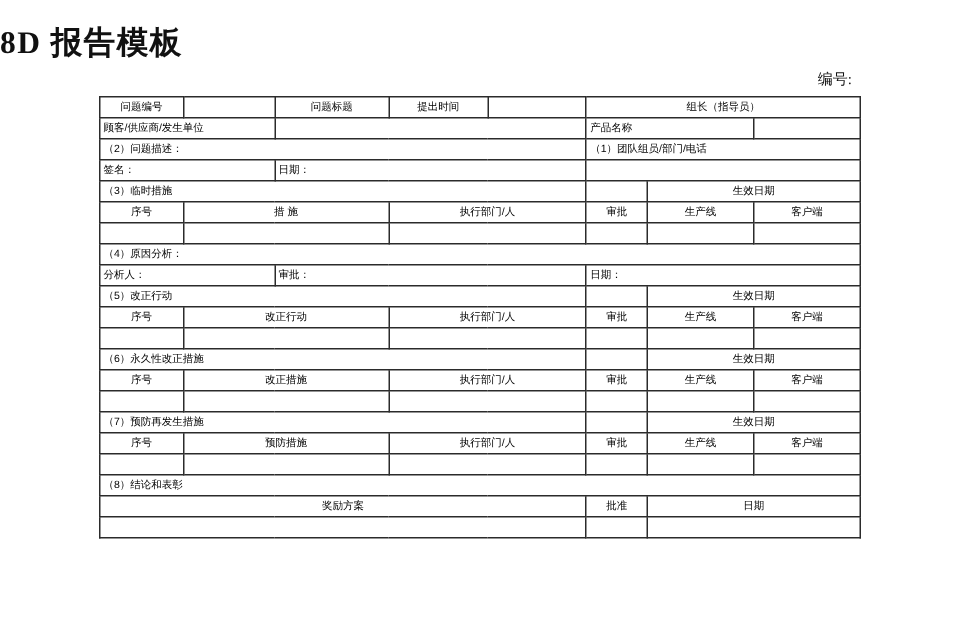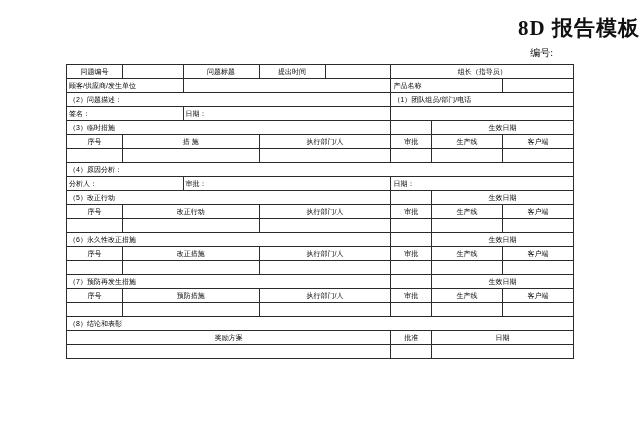--- a/index.html
+++ b/index.html
@@ -14,32 +14,32 @@
     font-family: "Liberation Sans", sans-serif;
     color: #000000;
   }
   .page {
     position: relative;
     width: 640px;
     height: 422px;
     background: #ffffff;
   }
   .title {
-    text-align: right;
+    text-align: left;
     font-family: "Liberation Serif", serif;
     font-size: 21px;
     font-weight: 700;
     letter-spacing: 1px;
     padding-top: 14px;
     padding-bottom: 4px;
     color: #111;
   }
   .doc-no {
     position: absolute;
-    right: 87px;
+    right: 72px;
     top: 46px;
     font-size: 10px;
     font-family: "Liberation Serif", serif;
     color: #111;
   }
   .sheet {
     position: absolute;
     left: 66px;
     top: 64px;
     width: 508px;

